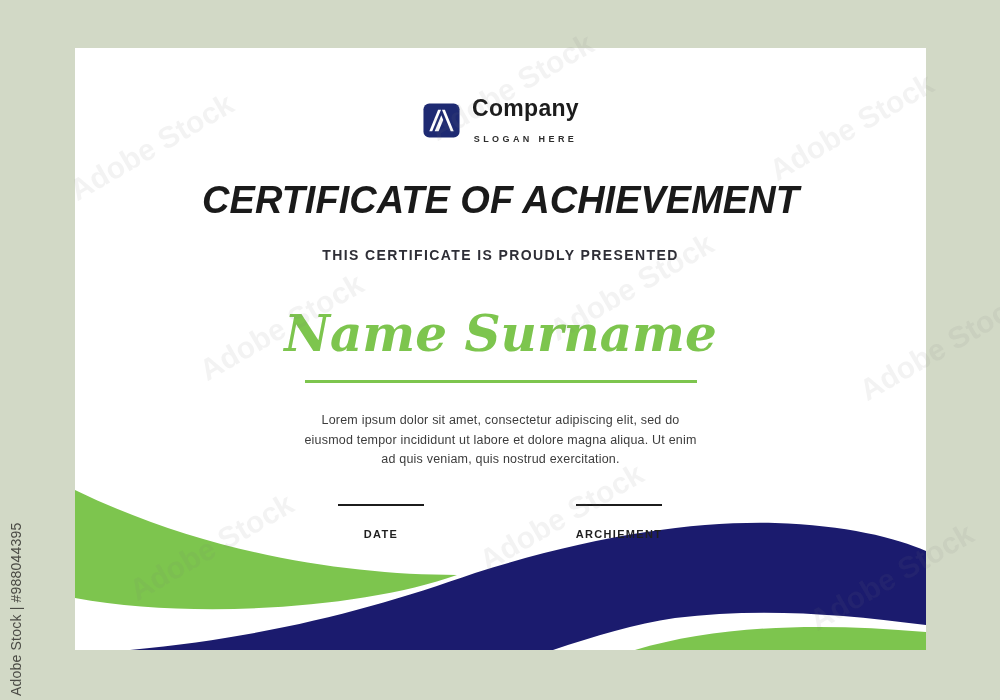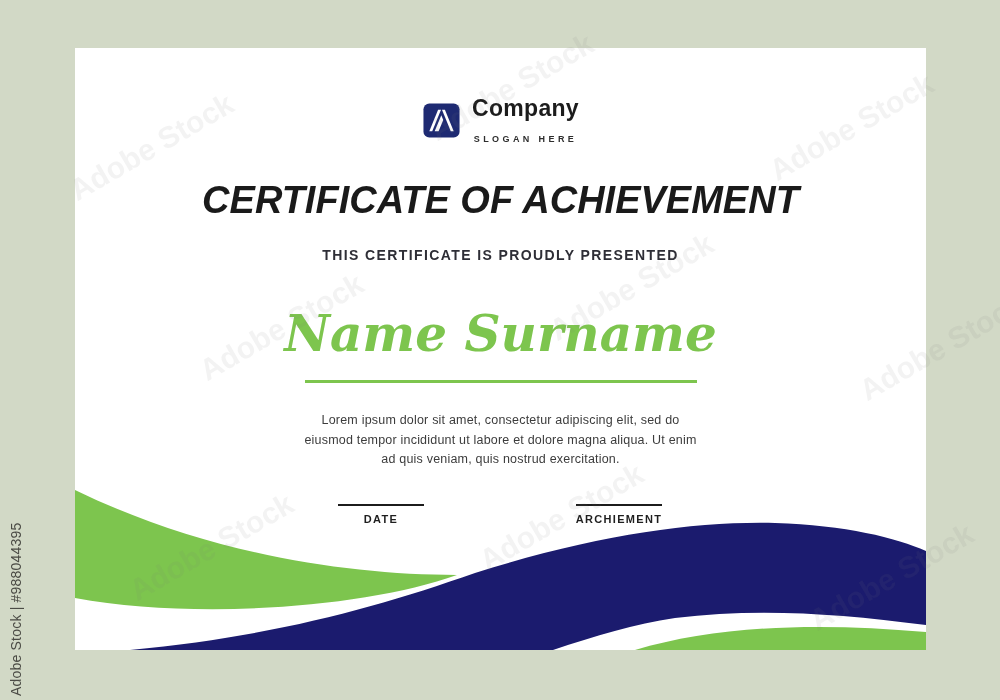--- a/index.html
+++ b/index.html
@@ -39,21 +39,21 @@
   }
   .recipient-underline{
     position:absolute;left:230px;top:332px;width:392px;height:3px;
   }
   .body-text{
     position:absolute;left:225px;top:363px;width:401px;text-align:center;
     font-size:12.5px;color:#3c3c3c;line-height:19.5px;letter-spacing:0.2px;
   }
   .sign-block{position:absolute;top:456px;width:120px;text-align:center;}
   .sign-block .line{height:0;border-top:2px solid #1c1c1c;width:86px;margin:0 auto;}
-  .sign-block .label{margin-top:7px;font-size:11px;font-weight:700;color:#1f1f1f;letter-spacing:1.3px;}
+  .sign-block .label{margin-top:22px;font-size:11px;font-weight:700;color:#1f1f1f;letter-spacing:1.3px;}
   .sign-date{left:246px;}
   .sign-signature{left:484px;}
 
   .wm-tile{
     position:absolute;transform:rotate(-30deg);
     font-size:30px;font-weight:700;color:rgba(125,125,125,0.09);
     white-space:nowrap;pointer-events:none;
   }
   .wm-side{
     position:absolute;left:8px;top:696px;transform-origin:0 0;transform:rotate(-90deg);

